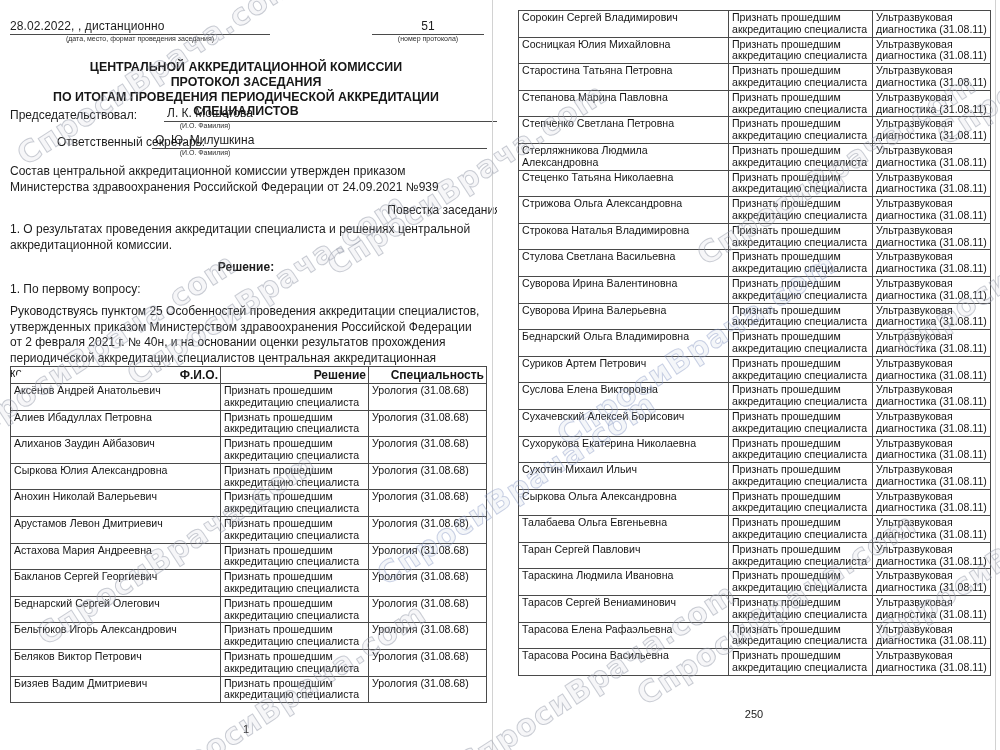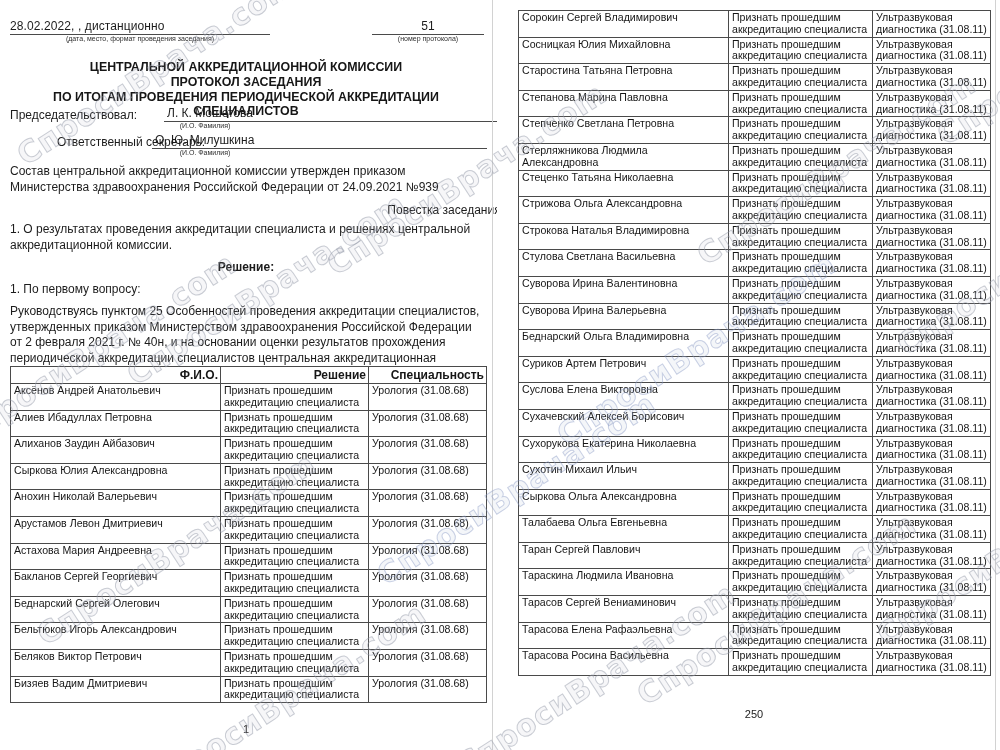--- a/index.html
+++ b/index.html
@@ -26,21 +26,21 @@
   .doc-title span{display:block;}
 
   .off-label{font-size:12px;}
   .off-value{font-size:12px;border-bottom:1px solid #4a4a4a;padding-bottom:1px;padding-left:3px;}
   .off-caption{text-align:center;font-size:7px;color:#2e2e2e;}
 
   .para{font-size:12px;line-height:15.5px;}
   .center-head{width:492px;text-align:center;font-size:12px;}
 
   
-  table.acc{border-collapse:collapse;table-layout:fixed;background:#fff;}
+  table.acc{border-collapse:collapse;table-layout:fixed;background:#fff;border-radius:27px;}
   table.acc th,table.acc td{border:1px solid #4a4a4a;}
   table.acc th{font-size:12px;font-weight:700;text-align:right;height:16px;padding:0 2px;color:#161616;}
   table.acc td{font-size:10.6px;line-height:11.8px;padding:1px 2px 1px 3px;vertical-align:top;color:#161616;}
   .lp-table{position:absolute;left:10px;top:366px;width:476px;}
   .rp-table{position:absolute;left:21px;top:10px;width:472px;}
 
   .pagenum{position:absolute;text-align:center;font-size:11px;color:#222;}
   .lp-pagenum{left:0;top:723px;width:492px;}
   .rp-pagenum{left:21px;top:708px;width:472px;}
 

